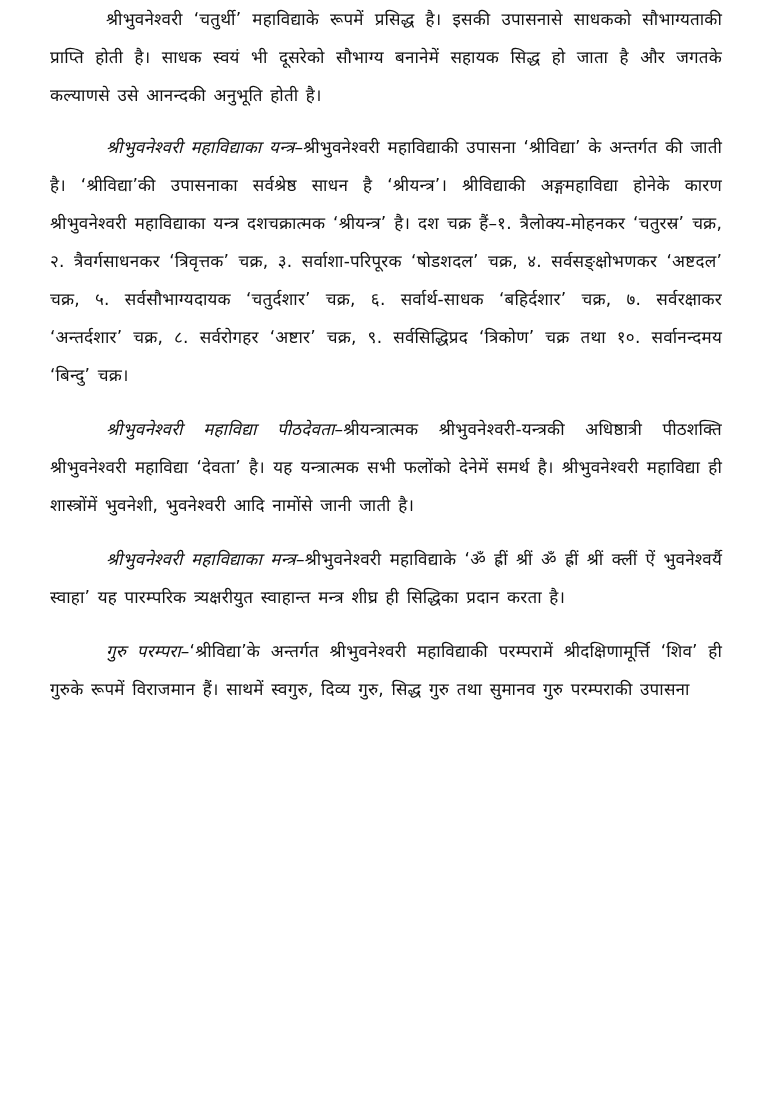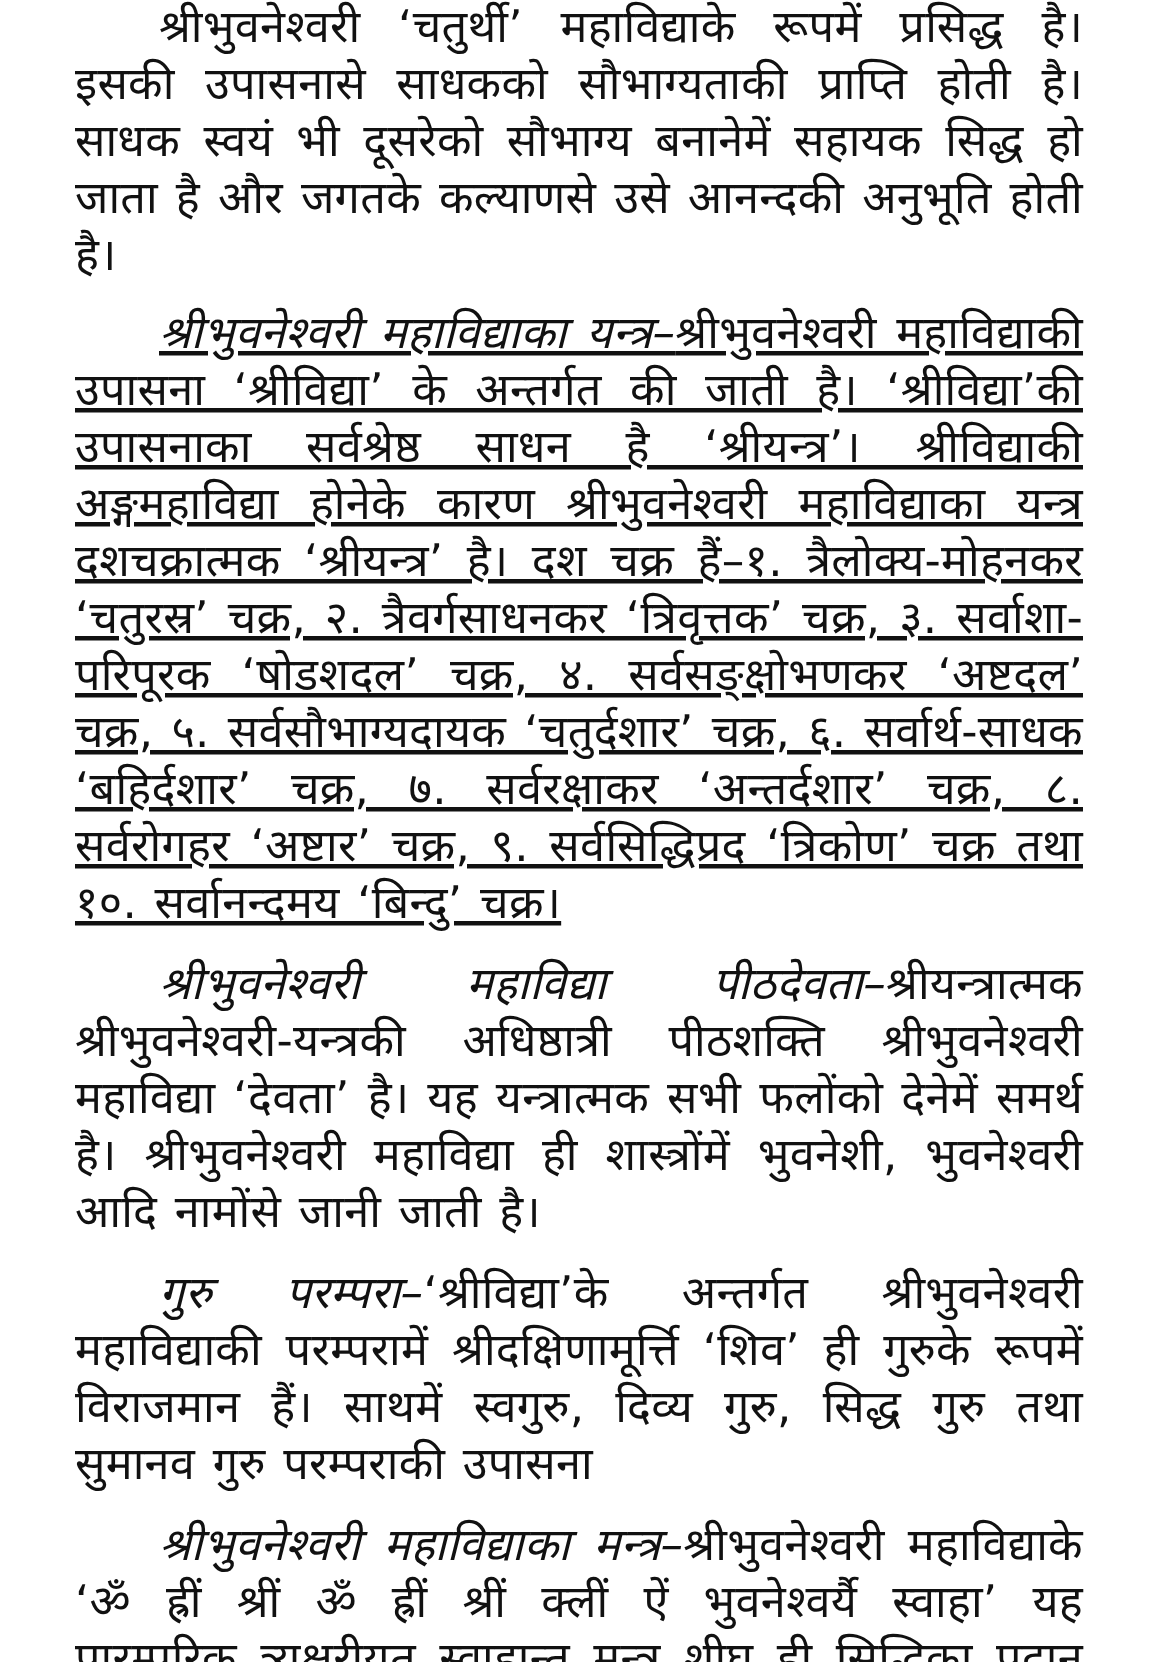--- a/index.html
+++ b/index.html
@@ -3,50 +3,50 @@
 <meta charset="utf-8">
 <style>
   html, body { margin: 0; padding: 0; background: #ffffff; }
   body {
     width: 780px; height: 1108px; overflow: hidden; position: relative;
     font-family: "DejaVu Sans", "Liberation Sans", sans-serif;
     color: #111111;
   }
   .page { position: absolute; left: 50px; top: 0px; width: 672px; }
   .para {
-    font-size: 30px;
+    font-size: 17px;
     line-height: 38px;
     text-align: justify;
     text-align-last: left;
     text-indent: 56px;
     margin: 0;
     letter-spacing: 0.2px;
     word-spacing: 2px;
   }
   .para + .para { margin-top: 14px; }
   .heading { font-style: italic; }
   #p1 { margin-top: 0px; }
-  #p2 { margin-top: 14px; text-decoration: underline; }
+  #p2 { margin-top: 14px; }
   #p3 { margin-top: 14px; }
   #p4 { margin-top: 16px; }
   #p5 { margin-top: 16px; }
   #p6 { margin-top: 16px; }
 </style>
 </head>
 <body>
 
 <div class="page">
   <p id="p1" class="para">
     <span class="heading"></span><span>श्रीभुवनेश्वरी ‘चतुर्थी’ महाविद्याके रूपमें प्रसिद्ध है। इसकी उपासनासे साधकको सौभाग्यताकी प्राप्ति होती है। साधक स्वयं भी दूसरेको सौभाग्य बनानेमें सहायक सिद्ध हो जाता है और जगतके कल्याणसे उसे आनन्दकी अनुभूति होती है।</span>
   </p>
   <p id="p2" class="para">
     <span class="heading">श्रीभुवनेश्वरी महाविद्याका यन्त्र–</span><span>श्रीभुवनेश्वरी महाविद्याकी उपासना ‘श्रीविद्या’ के अन्तर्गत की जाती है। ‘श्रीविद्या’की उपासनाका सर्वश्रेष्ठ साधन है ‘श्रीयन्त्र’। श्रीविद्याकी अङ्गमहाविद्या होनेके कारण श्रीभुवनेश्वरी महाविद्याका यन्त्र दशचक्रात्मक ‘श्रीयन्त्र’ है। दश चक्र हैं–१. त्रैलोक्य-मोहनकर ‘चतुरस्र’ चक्र, २. त्रैवर्गसाधनकर ‘त्रिवृत्तक’ चक्र, ३. सर्वाशा-परिपूरक ‘षोडशदल’ चक्र, ४. सर्वसङ्क्षोभणकर ‘अष्टदल’ चक्र, ५. सर्वसौभाग्यदायक ‘चतुर्दशार’ चक्र, ६. सर्वार्थ-साधक ‘बहिर्दशार’ चक्र, ७. सर्वरक्षाकर ‘अन्तर्दशार’ चक्र, ८. सर्वरोगहर ‘अष्टार’ चक्र, ९. सर्वसिद्धिप्रद ‘त्रिकोण’ चक्र तथा १०. सर्वानन्दमय ‘बिन्दु’ चक्र।</span>
   </p>
   <p id="p4" class="para">
     <span class="heading">श्रीभुवनेश्वरी महाविद्या पीठदेवता–</span><span>श्रीयन्त्रात्मक श्रीभुवनेश्वरी-यन्त्रकी अधिष्ठात्री पीठशक्ति श्रीभुवनेश्वरी महाविद्या ‘देवता’ है। यह यन्त्रात्मक सभी फलोंको देनेमें समर्थ है। श्रीभुवनेश्वरी महाविद्या ही शास्त्रोंमें भुवनेशी, भुवनेश्वरी आदि नामोंसे जानी जाती है।</span>
   </p>
+  <p id="p5" class="para">
+    <span class="heading">श्रीभुवनेश्वरी महाविद्याका मन्त्र–</span><span>श्रीभुवनेश्वरी महाविद्याके ‘ॐ ह्रीं श्रीं ॐ ह्रीं श्रीं क्लीं ऐं भुवनेश्वर्यै स्वाहा’ यह पारम्परिक त्र्यक्षरीयुत स्वाहान्त मन्त्र शीघ्र ही सिद्धिका प्रदान करता है।</span>
+  </p>
   <p id="p6" class="para">
     <span class="heading">गुरु परम्परा–</span><span>‘श्रीविद्या’के अन्तर्गत श्रीभुवनेश्वरी महाविद्याकी परम्परामें श्रीदक्षिणामूर्त्ति ‘शिव’ ही गुरुके रूपमें विराजमान हैं। साथमें स्वगुरु, दिव्य गुरु, सिद्ध गुरु तथा सुमानव गुरु परम्पराकी उपासना</span>
-  </p>
-  <p id="p5" class="para">
-    <span class="heading">श्रीभुवनेश्वरी महाविद्याका मन्त्र–</span><span>श्रीभुवनेश्वरी महाविद्याके ‘ॐ ह्रीं श्रीं ॐ ह्रीं श्रीं क्लीं ऐं भुवनेश्वर्यै स्वाहा’ यह पारम्परिक त्र्यक्षरीयुत स्वाहान्त मन्त्र शीघ्र ही सिद्धिका प्रदान करता है।</span>
   </p>
 </div>
 
 </body></html>

